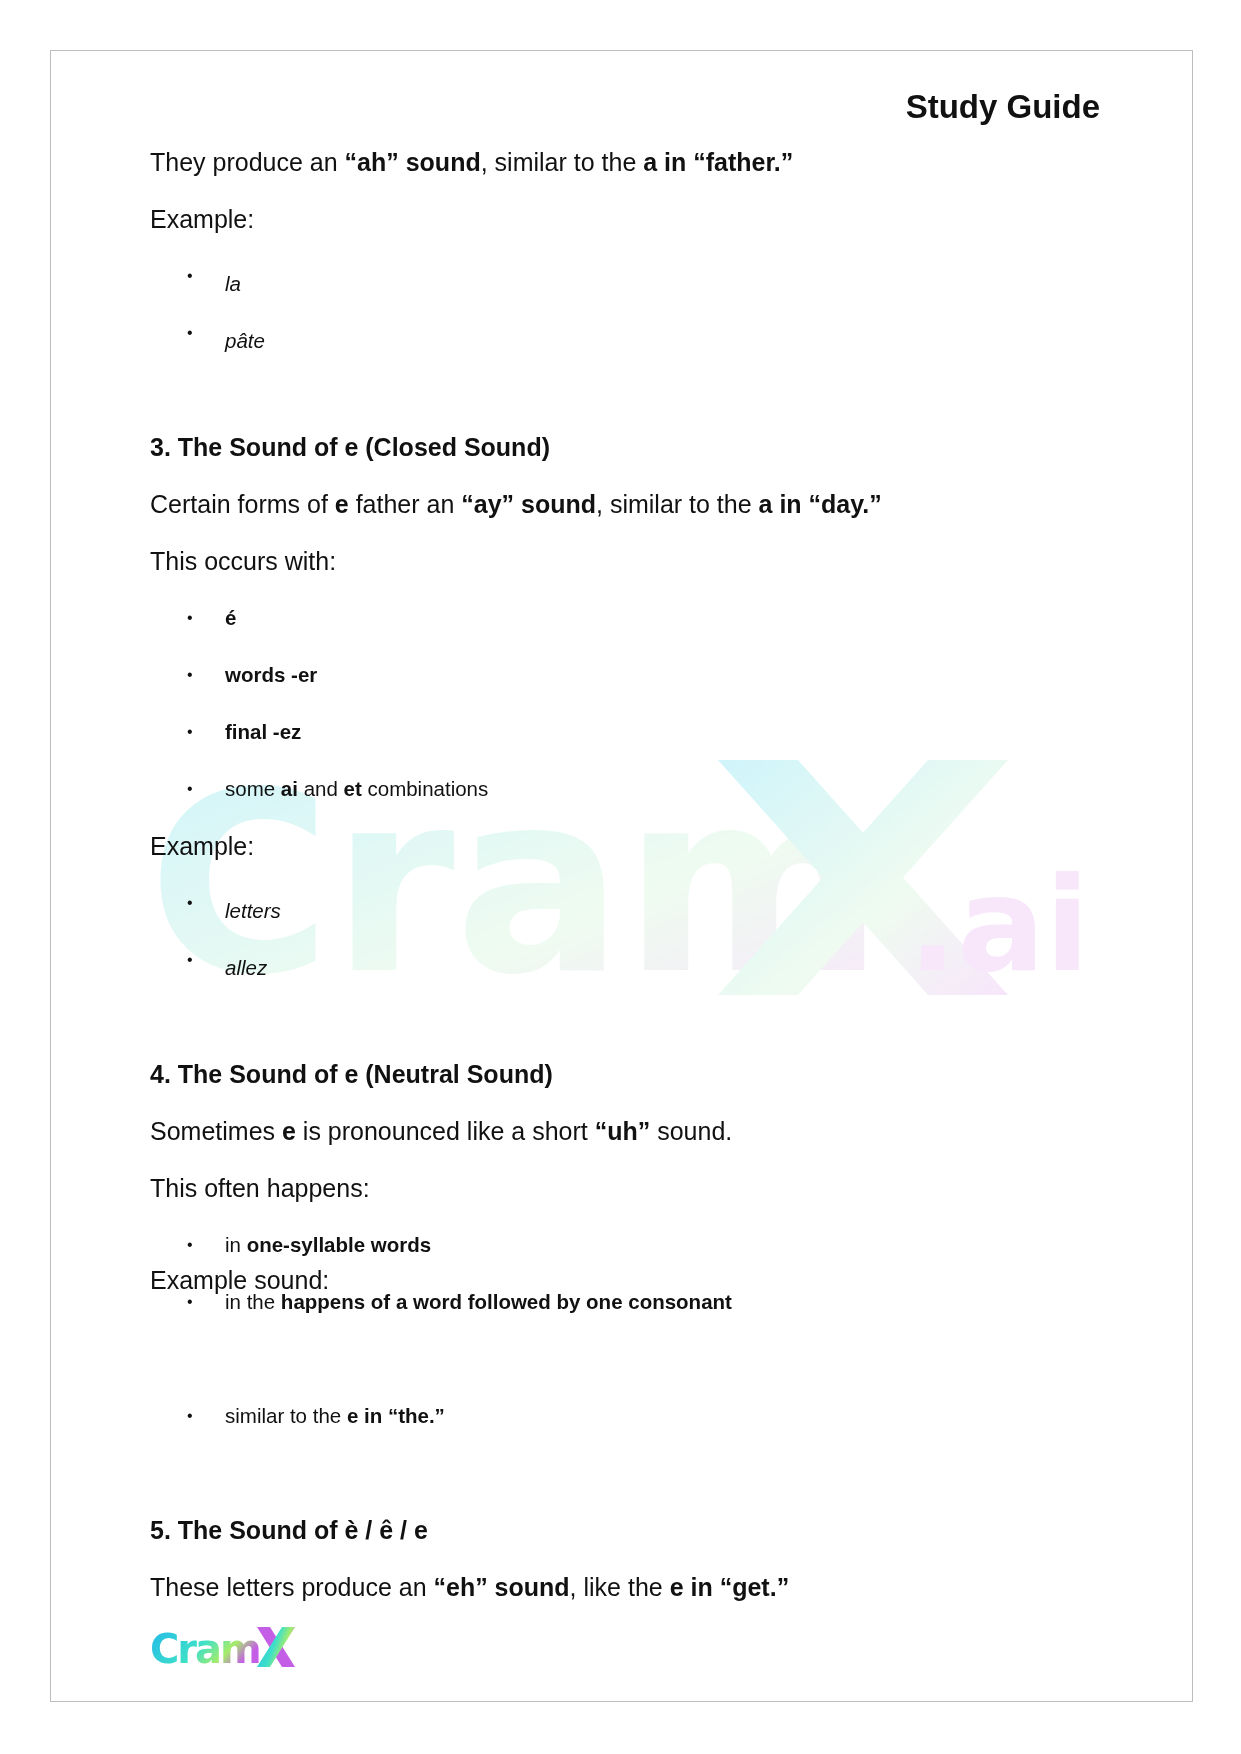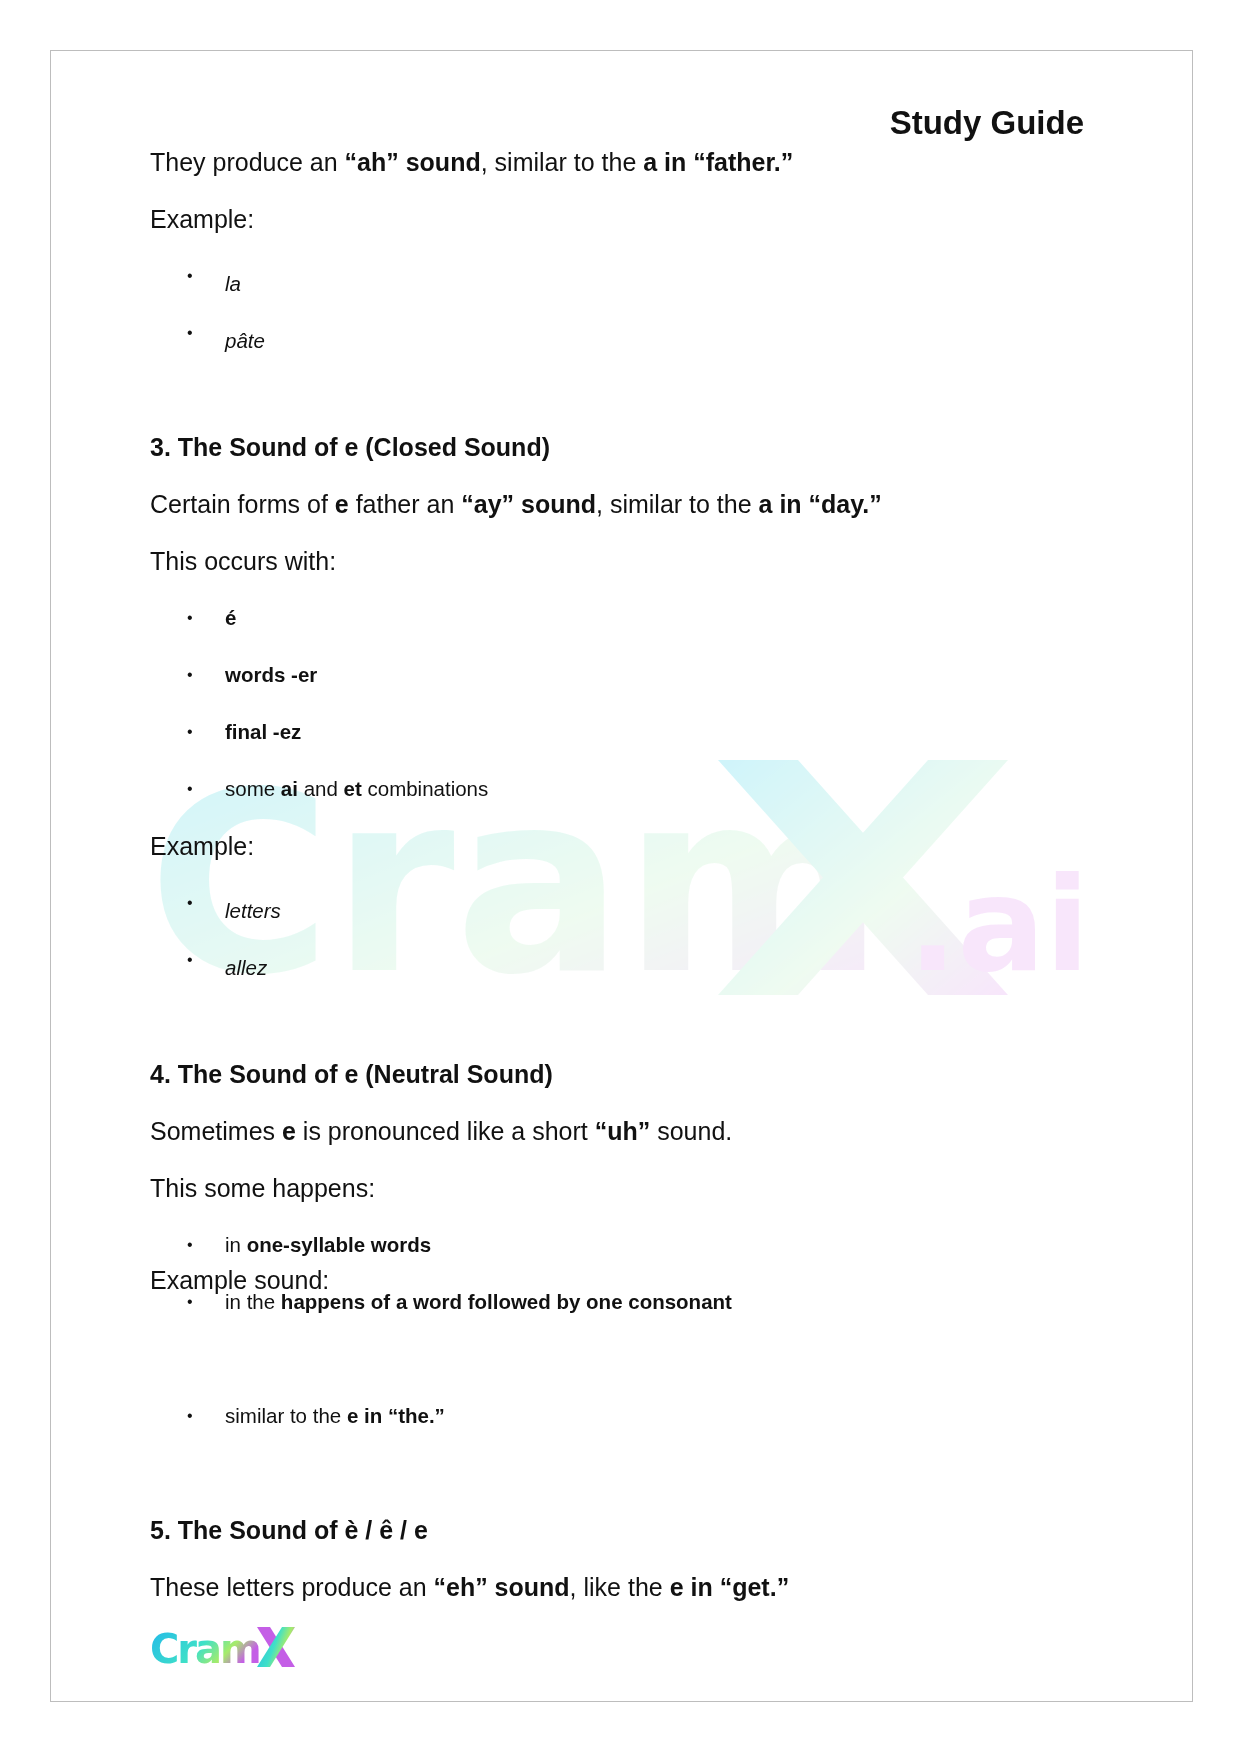--- a/index.html
+++ b/index.html
@@ -1,21 +1,21 @@
 <!DOCTYPE html>
 <html><head>
 <meta charset="utf-8">
 <style>
   html, body { margin: 0; padding: 0; background: #ffffff; }
   body { width: 1241px; height: 1754px; position: relative; overflow: hidden;
          font-family: "Liberation Sans", "DejaVu Sans", sans-serif; color: #111; }
   .page { position: absolute; left: 50px; top: 50px; width: 1143px; height: 1652px;
           border: 1.5px solid #bdbdbd; box-sizing: border-box; background: #fff; }
   .title { position: absolute; right: 141px; top: 88px; font-size: 33px; font-weight: bold;
-           color: #111; margin: 16px; }
+           color: #111; margin: 0; }
   .line { position: absolute; left: 150px; font-size: 25px; line-height: 24px; white-space: nowrap; }
   .heading { font-weight: bold; }
   .bullet-row { position: absolute; left: 150px; font-size: 20.5px; line-height: 24px; white-space: nowrap; }
   .bullet { position: absolute; left: 37px; font-size: 16px; }
   .bullet-text { position: absolute; left: 75px; }
   b { font-weight: bold; }
   i { font-style: italic; margin-top: 8px; }
   .watermark { position: absolute; left: 148px; top: 760px; width: 945px; height: 235px; opacity: 0.22; pointer-events: none; }
   .footer-logo { position: absolute; left: 150px; top: 1623px; width: 150px; height: 48px; }
 </style>
@@ -81,21 +81,21 @@
 </div>
 <div class="bullet-row" style="top:948px">
   <span class="bullet">•</span>
   <i class="bullet-text">allez</i>
 </div>
 
 <div class="line heading" style="top:1062px">4. The Sound of e (Neutral Sound)</div>
 <div class="line" style="top:1119px">
   <span>Sometimes </span><b>e</b><span> is pronounced like a short </span><b>“uh”</b><span> sound.</span>
 </div>
-<div class="line" style="top:1176px">This some happens:</div>
+<div class="line" style="top:1176px">This often happens:</div>
 <div class="bullet-row" style="top:1233px">
   <span class="bullet">•</span>
   <span class="bullet-text"><span>in </span><b>one-syllable words</b></span>
 </div>
 <div class="bullet-row" style="top:1290px">
   <span class="bullet">•</span>
   <span class="bullet-text"><span>in the </span><b>happens of a word followed by one consonant</b></span>
 </div>
 <div class="line" style="top:1268px">Example sound:</div>
 <div class="bullet-row" style="top:1404px">

